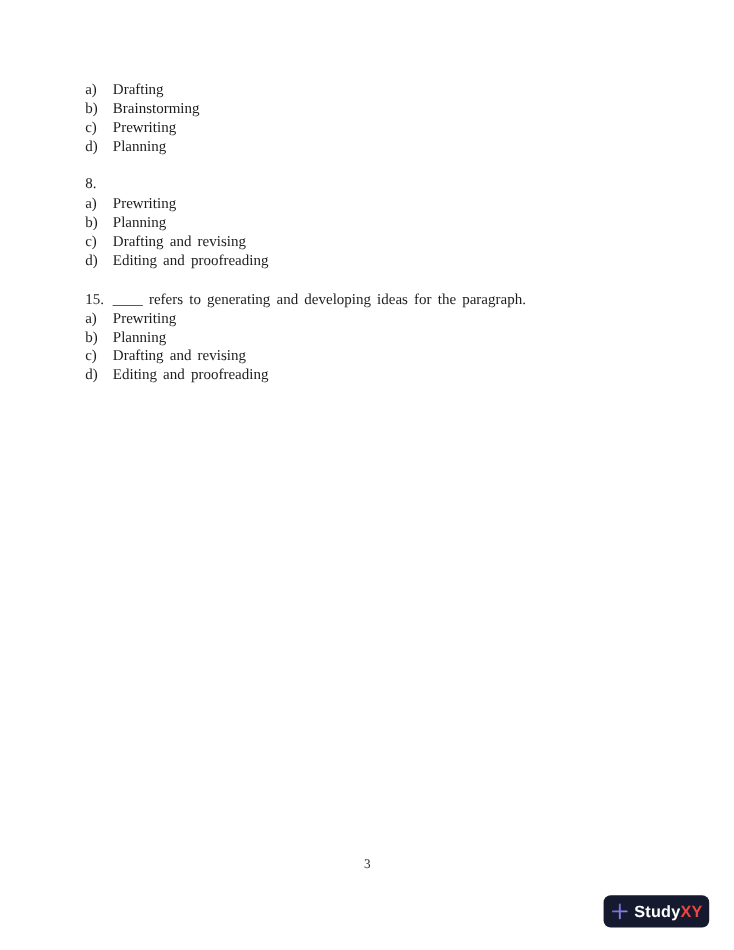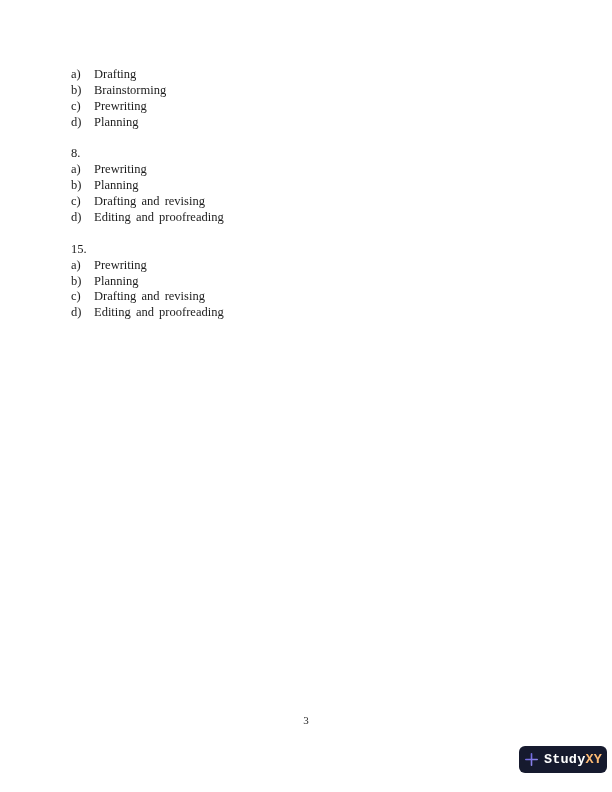--- a/index.html
+++ b/index.html
@@ -45,33 +45,32 @@
     left: 503px;
     top: 746px;
     width: 88px;
     height: 27px;
     background: #161a2e;
     border-radius: 6px;
     display: flex;
     align-items: center;
     justify-content: center;
     gap: 5px;
-    font-family: Liberation Mono, monospace;
-    margin-left: 16px;
+    font-family: Liberation Sans, sans-serif;
   }
   .plus-wrap { display: flex; align-items: center; }
   .brand-text { display: flex; align-items: baseline; }
   .brand-study {
     color: #ffffff;
     font-weight: 700;
     font-size: 13.5px;
     letter-spacing: 0.2px;
   }
   .brand-xy {
-    color: #fdba74;
+    color: #ef4444;
     font-weight: 700;
     font-size: 13.5px;
     letter-spacing: 0.2px;
   }
 </style>
 </head>
 <body>
 
 <div class="page">
   <div class="doc-body">
@@ -112,20 +111,21 @@
     </div>
     <div class="row">
       <span class="marker">d)</span>
       <span>Editing and proofreading</span>
     </div>
 
     <div class="spacer"></div>
 
     <div class="row">
       <span class="marker">15.</span>
+      <span>____ refers to generating and developing ideas for the paragraph.</span>
     </div>
     <div class="row">
       <span class="marker">a)</span>
       <span>Prewriting</span>
     </div>
     <div class="row">
       <span class="marker">b)</span>
       <span>Planning</span>
     </div>
     <div class="row">

